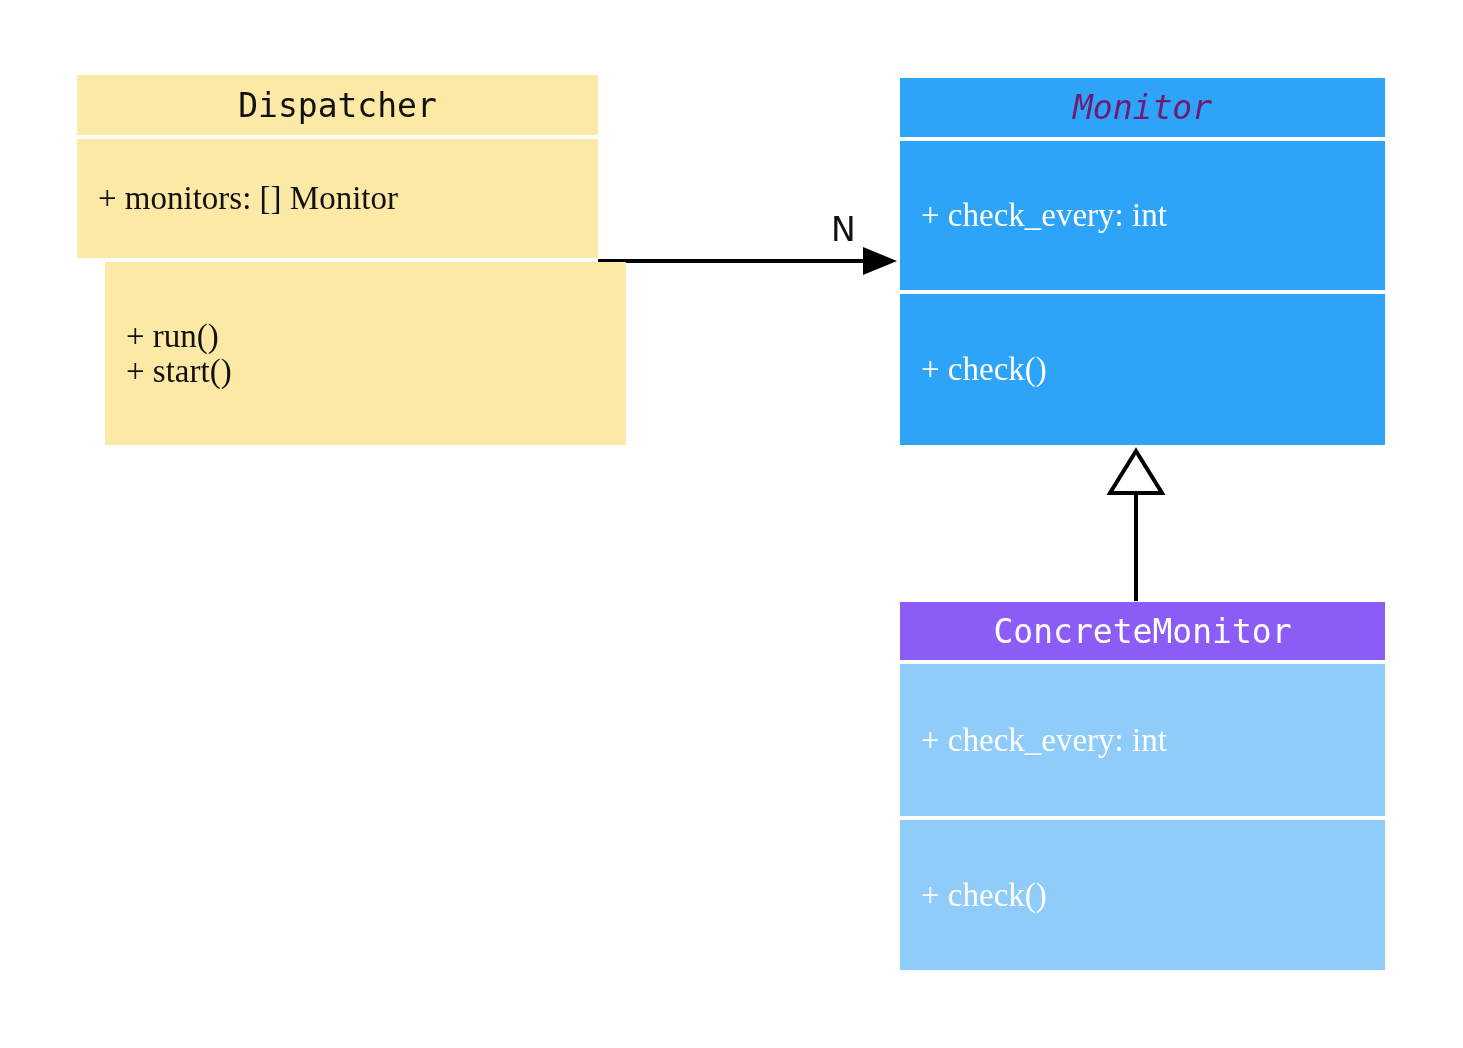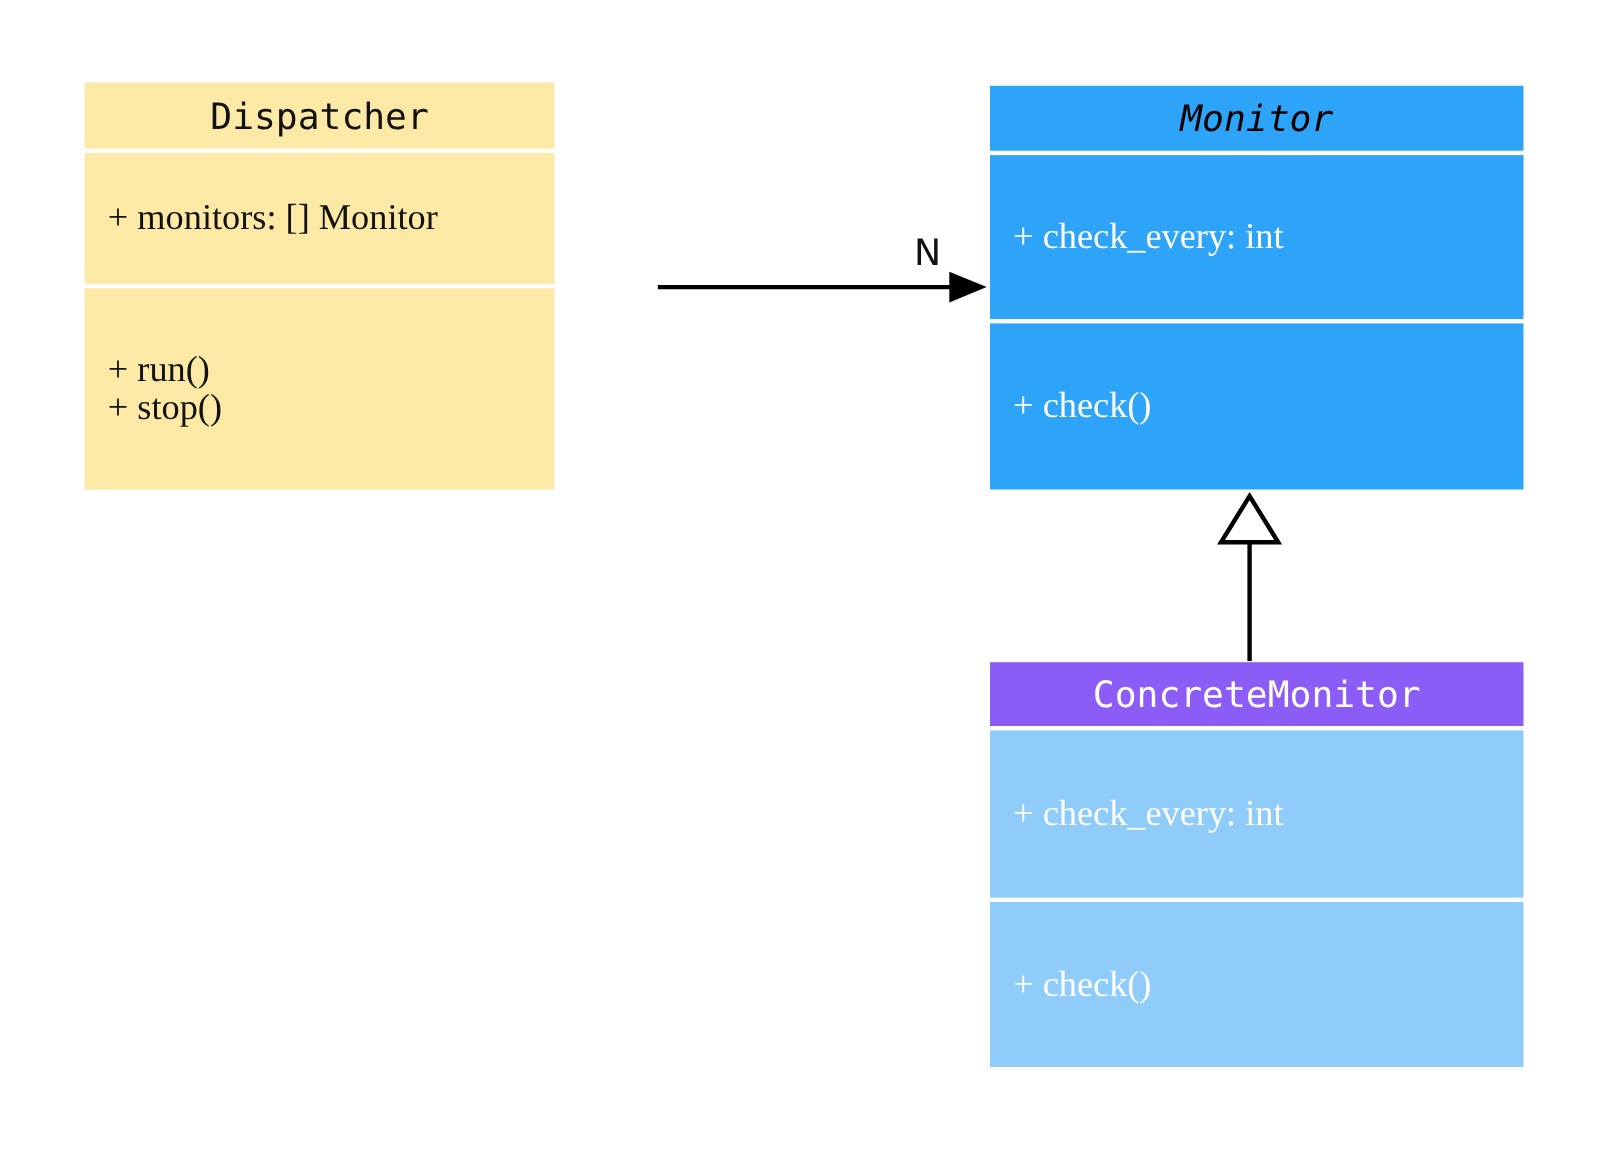--- a/index.html
+++ b/index.html
@@ -39,24 +39,24 @@
   }
   .sec.body {
     display: flex;
     flex-direction: column;
     justify-content: center;
     padding-left: 21px;
     white-space: pre;
   }
   .sec.body .line { line-height: 35px; font-family: Liberation Serif, serif; }
 
-  .dispatcher { left: 77px;  top: 75px;  width: 427px; color: #111111; }
+  .dispatcher { left: 77px;  top: 75px;  width: 521px; color: #111111; }
   .dispatcher .title   { height: 60px; }
   .dispatcher .attrs   { height: 119px; }
-  .dispatcher .methods { height: 183px; }
+  .dispatcher .methods { height: 183px; margin-left: 28px; }
 
   .monitor { left: 900px; top: 78px; width: 485px; color: #ffffff; }
   .monitor .title   { height: 59px; font-style: italic; }
   .monitor .attrs   { height: 149px; }
   .monitor .methods { height: 151px; }
 
   .concrete { left: 900px; top: 602px; width: 485px; color: #ffffff; }
   .concrete .title   { height: 58px; }
   .concrete .attrs   { height: 152px; }
   .concrete .methods { height: 150px; }
@@ -89,26 +89,26 @@
 
   <div class="multiplicity">N</div>
 
   <section class="uml-class dispatcher">
     <header class="sec title" style="background-color: rgb(252, 233, 166); color: rgb(17, 17, 17);">Dispatcher</header>
     <div class="sec body attrs" style="background-color: rgb(252, 233, 166);">
       <div class="line">+ monitors: [] Monitor</div>
     </div>
     <div class="sec body methods" style="background-color: rgb(252, 233, 166);">
       <div class="line">+ run()</div>
-      <div class="line">+ stop()</div>
+      <div class="line">+ start()</div>
     </div>
   </section>
 
   <section class="uml-class monitor">
-    <header class="sec title" style="background-color: rgb(46, 164, 248); color: #000000;">Monitor</header>
+    <header class="sec title" style="background-color: rgb(46, 164, 248); color: #701a75;">Monitor</header>
     <div class="sec body attrs" style="background-color: rgb(46, 164, 248);">
       <div class="line">+ check_every: int</div>
     </div>
     <div class="sec body methods" style="background-color: rgb(46, 164, 248);">
       <div class="line">+ check()</div>
     </div>
   </section>
 
   <section class="uml-class concrete">
     <header class="sec title" style="background-color: #8b5cf6; color: rgb(255, 255, 255);">ConcreteMonitor</header>

